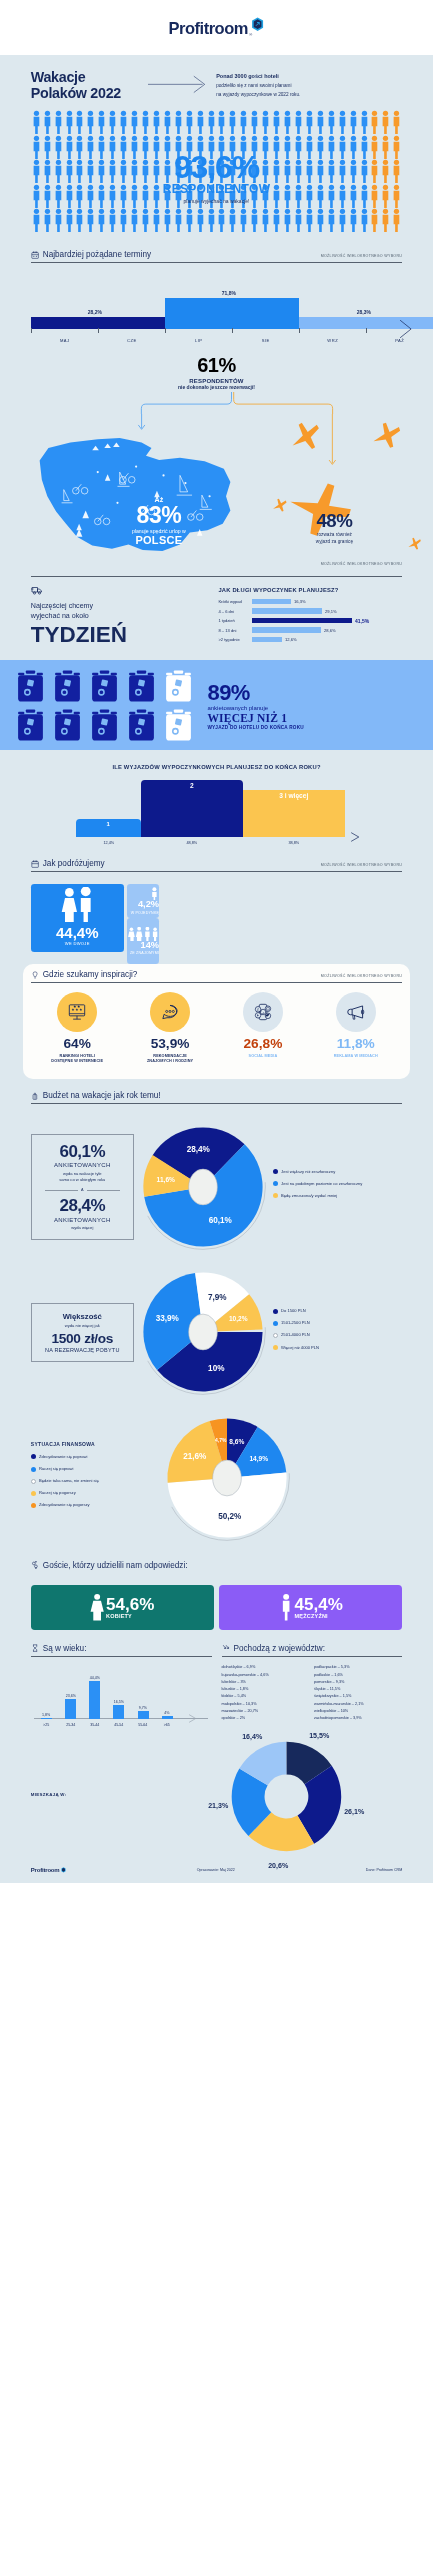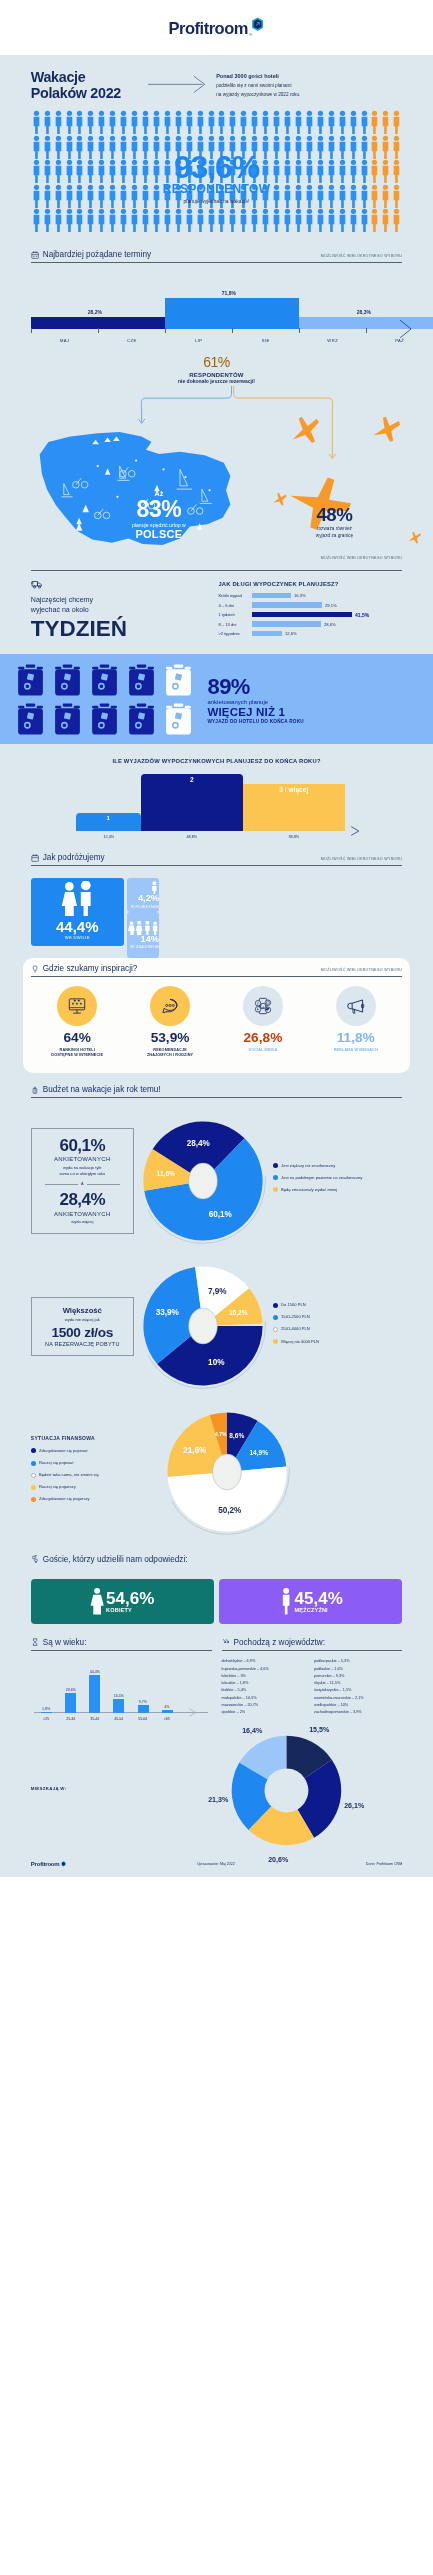--- a/index.html
+++ b/index.html
@@ -50,21 +50,21 @@
   
   .months { position:relative; height:53px; margin:11px 15.4px 0 15.4px; }
   .mbar { position:absolute; bottom:7.7px; }
   .mlabel { position:absolute; font-size:5px; font-weight:bold; color:#17295c; }
   .maxis { position:absolute; left:0; right:0; bottom:7.7px; height:0.5px; background:#55606e;}
   .mtick { position:absolute; bottom:3.3px; width:0.5px; height:5px; background:#55606e;}
   .mname { position:absolute; bottom:-6.6px; font-size:4.1px; letter-spacing:0.5px; color:#17295c; transform:translateX(-50%);}
 
   
   .block61 { text-align:center; padding:18.7px 0 2.2px 0;}
-  .block61 .n { font-size:14px; font-weight:normal; color:#a16207; line-height:1; letter-spacing:-0.5px;}
+  .block61 .n { font-size:20px; font-weight:bold; color:#000000; line-height:1; letter-spacing:-0.5px;}
   .block61 .l1 { font-size:6px; font-weight:bold; letter-spacing:0.2px; margin-top:2.2px; color:#17295c;}
   .block61 .l2 { font-size:5px; font-weight:bold; color:#17295c; margin-top:0.5px;}
 
   
   .mapzone { position:relative; height:148px; }
   .mapzone .ov { position:absolute; text-align:center;}
   .azn { font-size:7.1px; font-weight:bold; color:#fff;}
   .p83 { font-size:23px; font-weight:bold; color:#fff; line-height:1; letter-spacing:-0.5px;}
   .p83s { font-size:5.2px; color:#fff; margin-top:1.1px;}
   .p83b { font-size:11px; font-weight:bold; color:#fff; letter-spacing:0.3px;}
@@ -85,21 +85,21 @@
   .hrow .bar { height:5.5px; background:#7fb8f5; }
   .hrow.hl .bar { background:#0d1a8c; }
   .hrow .val { margin-left:2.7px; font-size:4.1px;}
   .hrow.hl .val { font-weight:bold; font-size:5px; color:#0d1a8c;}
 
   
   .band { background:#82b8f8; padding:8.8px 15.4px 6.6px 15.4px; display:flex; align-items:center; gap:11px;}
   .bags { display:grid; grid-template-columns:repeat(5,1fr); gap:3.3px; width:181px;}
   .band-r .n { font-size:22px; font-weight:bold; color:#0d1a8c; line-height:1; letter-spacing:-0.5px;}
   .band-r .s { font-size:6px; color:#0d1a8c; margin-top:1.1px;}
-  .band-r .b { font-size:11.5px; font-weight:bold; color:#0d1a8c; letter-spacing:0.2px; margin-top:0.5px;}
+  .band-r .b { font-size:11.5px; font-weight:bold; color:#0d1a8c; letter-spacing:0.2px; margin-top:0.5px;font-family:Liberation Serif, serif;}
   .band-r .t { font-size:4.7px; font-weight:bold; color:#0d1a8c; letter-spacing:0.2px; margin-top:1.1px;}
 
   
   .trips { padding:14.3px 15.4px 5.5px 15.4px;}
   .trips h3 { text-align:center; font-size:5.8px; font-weight:bold; letter-spacing:0.2px; color:#17295c; margin-bottom:10px;}
   .tripchart { position:relative; height:66px; }
   .tbar { position:absolute; bottom:8.8px; color:#fff; font-weight:bold; text-align:center;}
   .taxis { position:absolute; left:22px; right:10px; bottom:8.8px; height:0.8px; background:#17295c;}
   .tval { position:absolute; bottom:1.1px; font-size:3.8px; color:#17295c; transform:translateX(-50%); }
 

